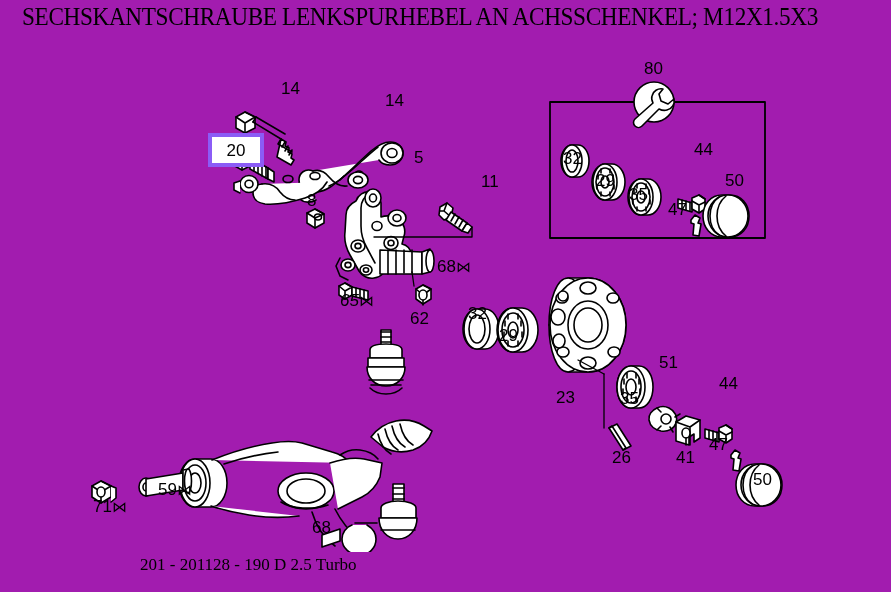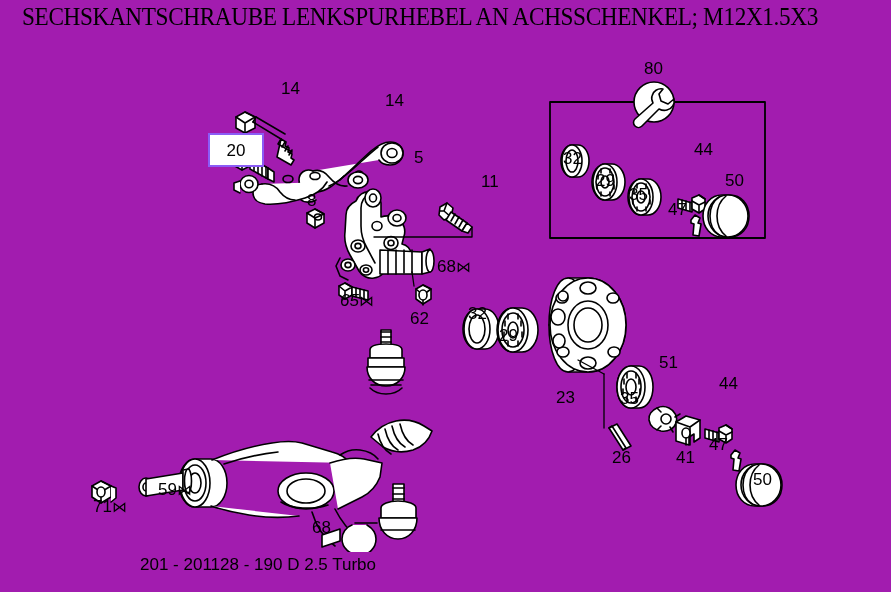--- a/index.html
+++ b/index.html
@@ -35,21 +35,21 @@
     transform: scaleX(0.93);
     transform-origin: left top;
     line-height: 30px;
     color: #000;
   }
   
   #caption {
     position: absolute;
     left: 140px;
     top: 555px;
-    font-family: Liberation Sans, sans-serif;
+    font-family: Liberation Serif, serif;
     font-size: 17px;
     line-height: 20px;
     white-space: nowrap;
     color: #000;
   }
   
   #drawing {
     position: absolute;
     left: 0;
     top: 36px;
@@ -58,21 +58,21 @@
   }
   #drawing svg { display: block; }
 
   
   #highlight-box {
     position: absolute;
     left: 208px;
     top: 133px;
     width: 56px;
     height: 34px;
-    border: 2px solid #8b5cf6;
+    border: 4px solid #8b5cf6;
     background: #ffffff;
     box-sizing: border-box;
   }
   #highlight-label {
     position: absolute;
     left: 0; top: 0;
     width: 100%;
     height: 100%;
     display: flex;
     align-items: center;

